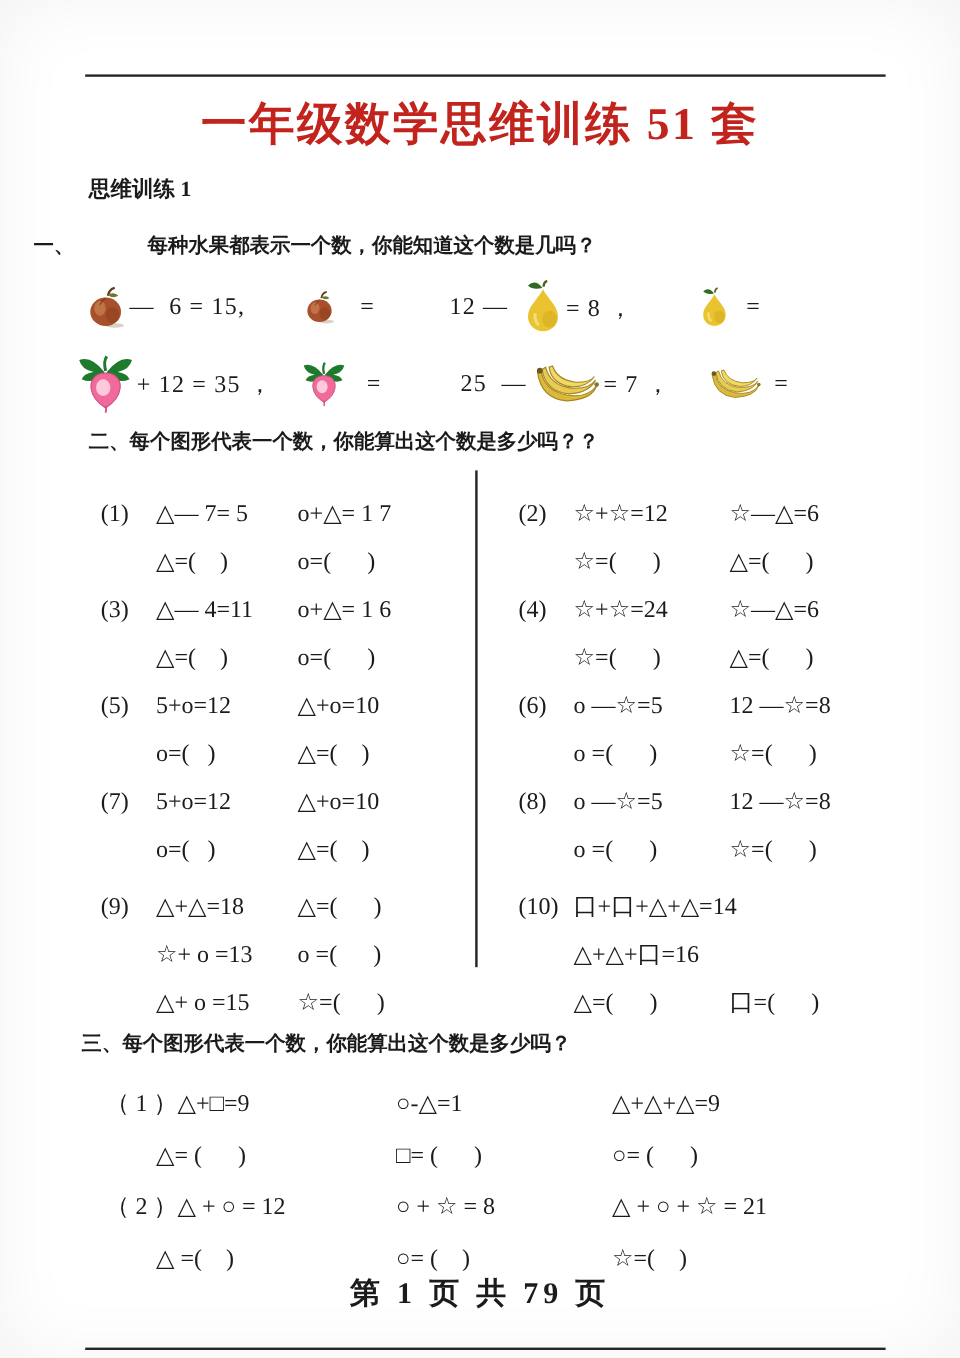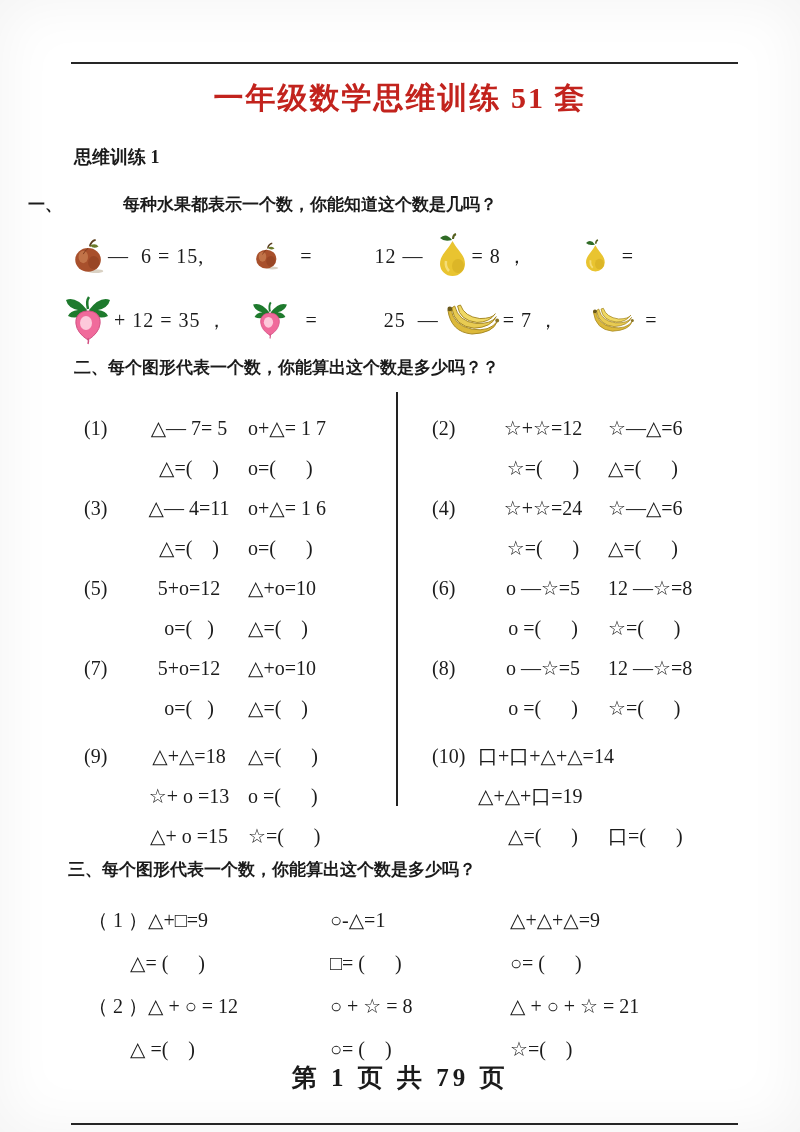--- a/index.html
+++ b/index.html
@@ -9,21 +9,21 @@
     font-family:"Liberation Serif","DejaVu Serif","DejaVu Sans",serif;
     color:#1b1b1b;
     position:relative;overflow:hidden;
   }
   .page{position:absolute;inset:0;box-shadow:inset 0 0 60px rgba(0,0,0,0.05);}
   .rule{position:absolute;height:2px;background:#262626;}
   .top-rule{left:71px;top:62px;width:667px;}
   .bottom-rule{left:71px;top:1123px;width:667px;}
   .title{
     position:absolute;left:0;right:0;top:78px;margin:0;
-    text-align:center;font-size:30px;font-weight:bold;
+    text-align:center;font-size:38px;font-weight:bold;
     letter-spacing:2px;color:#c2231d;
   }
   .subtitle{position:absolute;left:74px;top:145px;font-size:18px;font-weight:bold;}
   .sec-head{position:absolute;font-size:17px;font-weight:600;white-space:pre;}
   .sec1-head{left:28px;top:193px;display:flex;}
   .sec1-marker{width:95px;}
   .sec2-head{left:74px;top:356px;}
   .sec3-head{left:68px;top:858px;}
   
   .fruit-zone{position:absolute;left:0;top:228px;width:668px;}
@@ -36,21 +36,21 @@
   
   .grid{position:absolute;left:84px;top:408px;width:680px;display:flex;}
   .divider{position:absolute;left:312px;top:-16px;width:2px;height:414px;background:#222;}
   .col{display:flex;flex-direction:column;}
   .col-left{width:312px;}
   .col-right{padding-left:36px;flex:1;}
   .problem{height:80px;}
   .problem.tall{height:125px;margin-top:8px;}
   .p-line{display:flex;line-height:40px;font-size:20px;}
   .p-num{min-width:46px;white-space:pre;}
-  .p-seg{white-space:pre;text-align:center;}
+  .p-seg{white-space:pre;}
   .p-seg.first{min-width:118px;}
   .col-right .p-seg.first{min-width:130px;}
   
   .sec3-zone{position:absolute;left:0;top:899px;width:800px;}
   .s3-line{display:flex;padding-left:88px;line-height:43px;font-size:20px;gap:24px;}
   .s3-c1{width:218px;white-space:pre;}
   .s3-c1.ans{padding-left:42px;box-sizing:border-box;}
   .s3-c2{width:156px;white-space:pre;}
   .s3-c3{white-space:pre;}
   .s3-num{white-space:pre;}
@@ -251,21 +251,21 @@
             <span class="p-seg">☆=(      )</span>
           </div>
         </div>
         <div class="problem tall">
           <div class="p-line">
             <span class="p-num">(10)</span>
             <span class="p-seg">口+口+△+△=14</span>
           </div>
           <div class="p-line">
             <span class="p-num"></span>
-            <span class="p-seg">△+△+口=19</span>
+            <span class="p-seg">△+△+口=16</span>
           </div>
           <div class="p-line">
             <span class="p-num"></span>
             <span class="p-seg first">△=(      )</span>
             <span class="p-seg">口=(      )</span>
           </div>
         </div>
       </div>
   </div>
 

